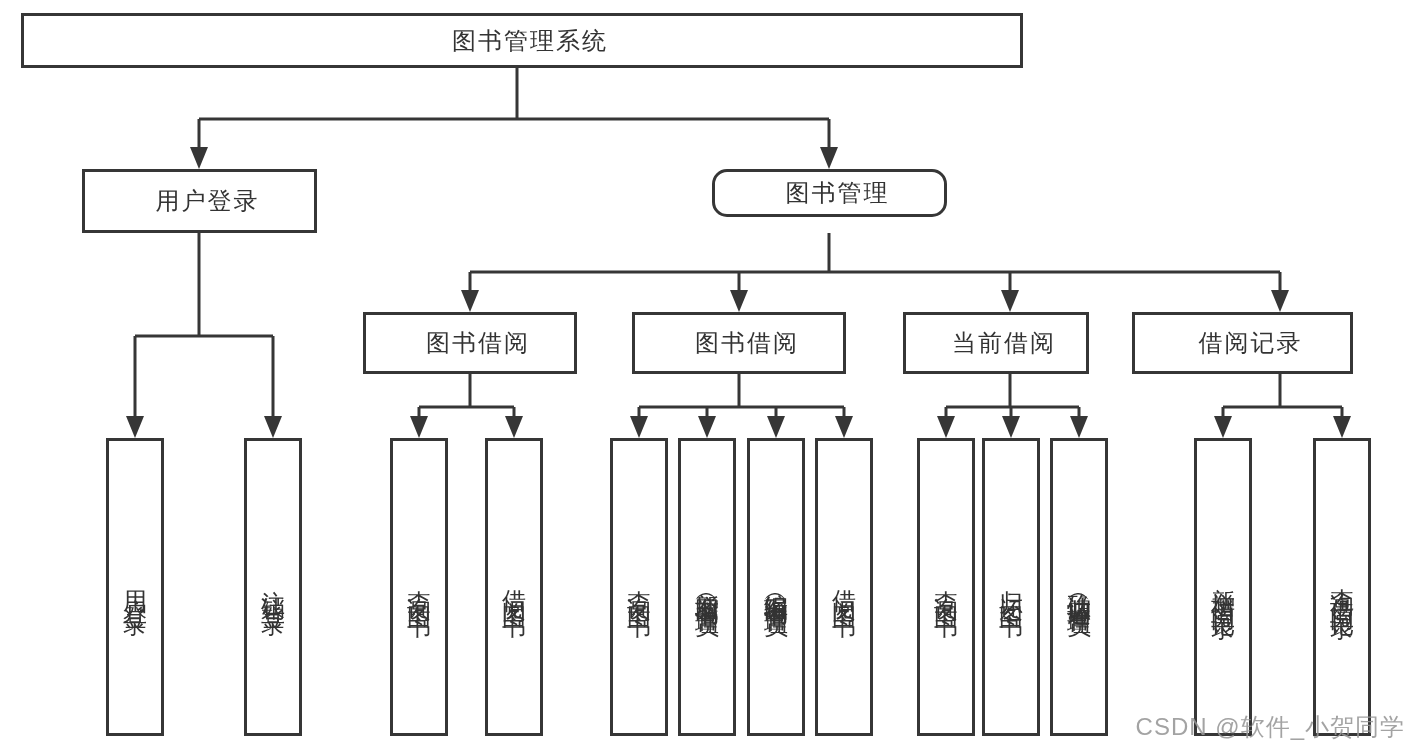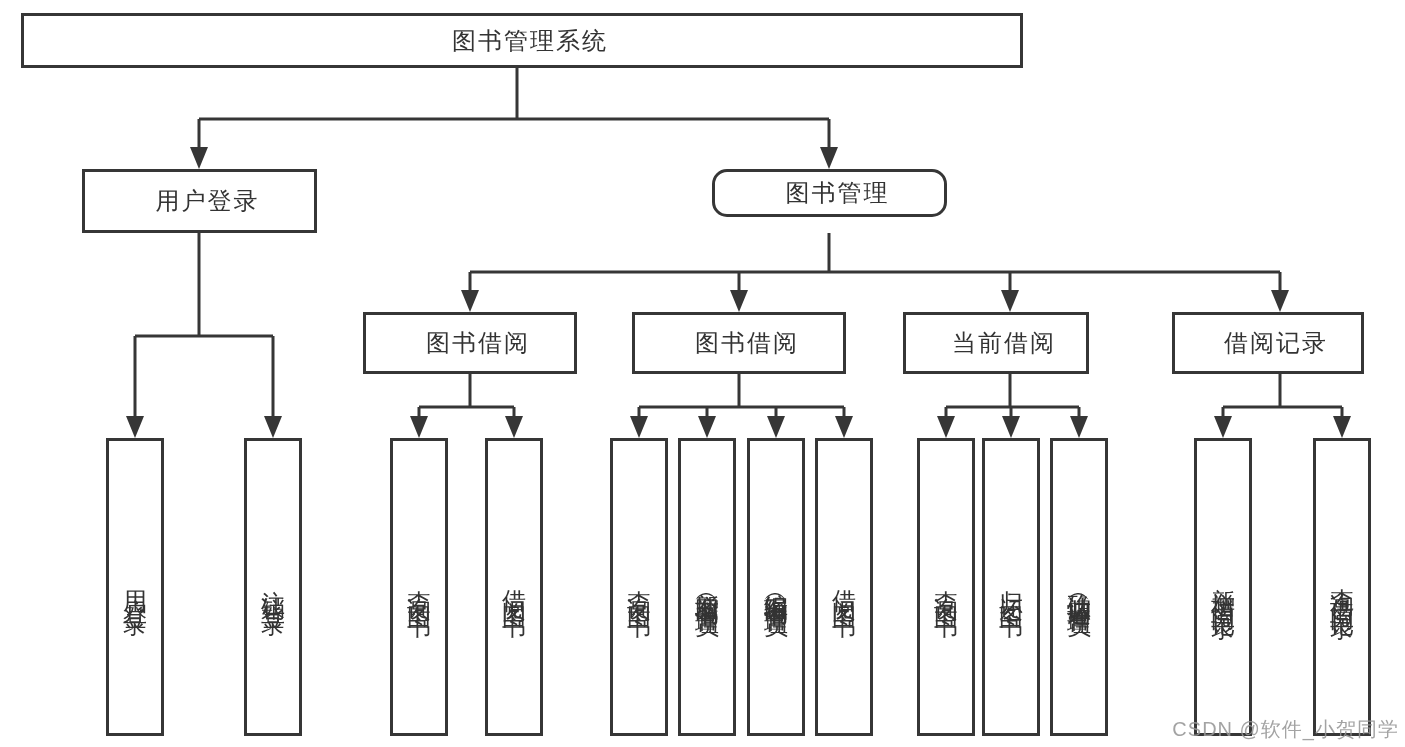--- a/index.html
+++ b/index.html
@@ -29,22 +29,22 @@
     background:#ffffff;
     display:flex;align-items:center;justify-content:center;
     writing-mode:vertical-rl;text-orientation:mixed;
     font-size:24px;color:#333333;
   }
   .s4{letter-spacing:8px;}
   .s6{letter-spacing:6px;}
   .s10{letter-spacing:3px;}
   .watermark{
     position:absolute;
-    right:6px;bottom:4px;
-    font-size:20px;letter-spacing:1px;
+    right:0;bottom:4px;
+    font-size:24px;letter-spacing:1px;
     color:rgba(150,150,150,0.88);
     z-index:5;
   }
 </style>
 </head>
 <body>
 
 <div class="canvas">
 
   <svg width="1405" height="747" viewBox="0 0 1405 747">
@@ -98,21 +98,21 @@
   </svg>
 
   <div class="node" style="left:21px;top:13px;width:1002px;height:55px;">图书管理系统</div>
 
   <div class="node" style="left:82px;top:169px;width:235px;height:64px;">用户登录</div>
   <div class="node" style="left:712px;top:169px;width:235px;height:48px;border-radius:15px;">图书管理</div>
 
   <div class="node" style="left:363px;top:312px;width:214px;height:62px;">图书借阅</div>
   <div class="node" style="left:632px;top:312px;width:214px;height:62px;">图书借阅</div>
   <div class="node" style="left:903px;top:312px;width:186px;height:62px;">当前借阅</div>
-  <div class="node" style="left:1172px;top:312px;width:192px;height:62px;">借阅记录</div>
+  <div class="node" style="left:1132px;top:312px;width:221px;height:62px;">借阅记录</div>
 
   <div class="leaf s4" style="left:106px;">用户登录</div>
   <div class="leaf s4" style="left:244px;">注销登录</div>
 
   <div class="leaf s4" style="left:390px;">查询图书</div>
   <div class="leaf s4" style="left:485px;">借阅图书</div>
 
   <div class="leaf s4" style="left:610px;">查询图书</div>
   <div class="leaf s10" style="left:678px;">新增图书（管理员）</div>
   <div class="leaf s10" style="left:747px;">编辑图书（管理员）</div>

